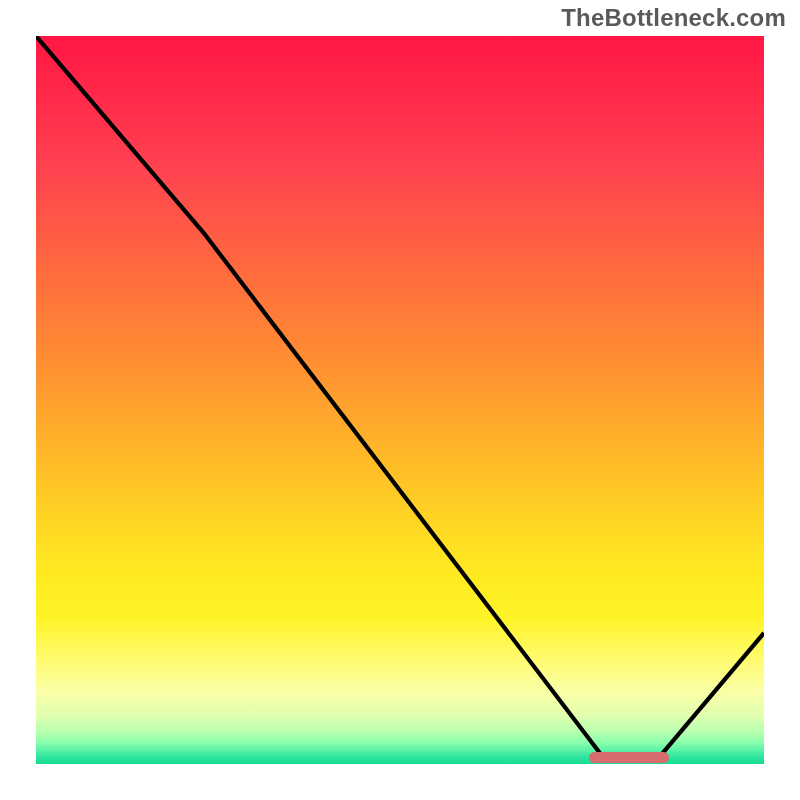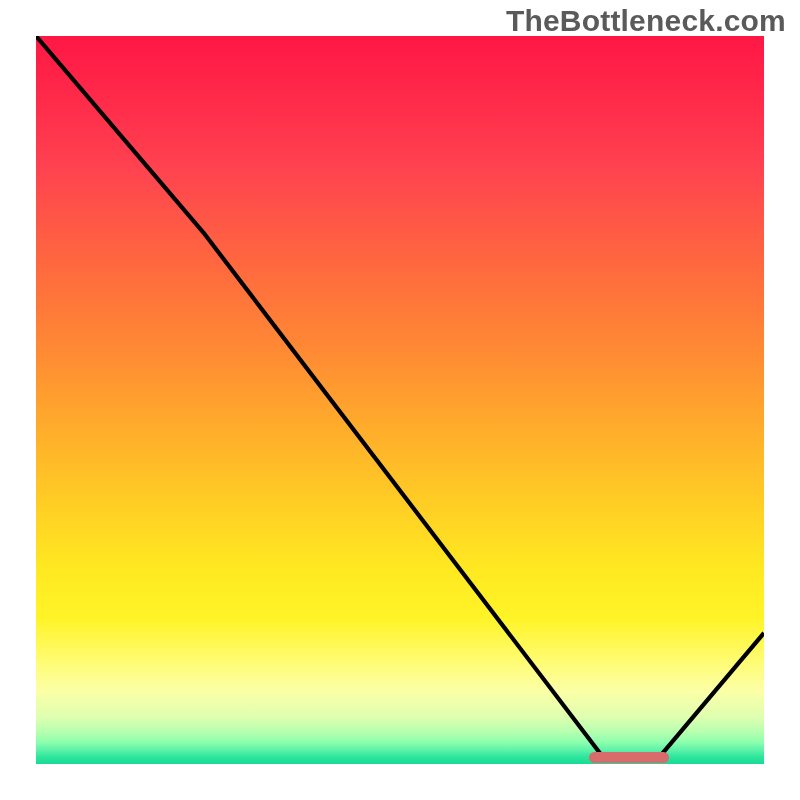--- a/index.html
+++ b/index.html
@@ -59,21 +59,21 @@
     position: absolute;
     background: #d86c6c;
     border-radius: 6px;
     height: 11px;
   }
   .watermark {
     position: absolute;
     top: 4px;
     right: 14px;
     font-family: Arial, Helvetica, sans-serif;
-    font-size: 30px;
+    font-size: 24px;
     font-weight: 700;
     color: #5a5a5a;
     letter-spacing: 0.2px;
   }
 </style>
 </head>
 <body>
 
 <div class="chart-wrap">
   <div class="watermark">TheBottleneck.com</div>

